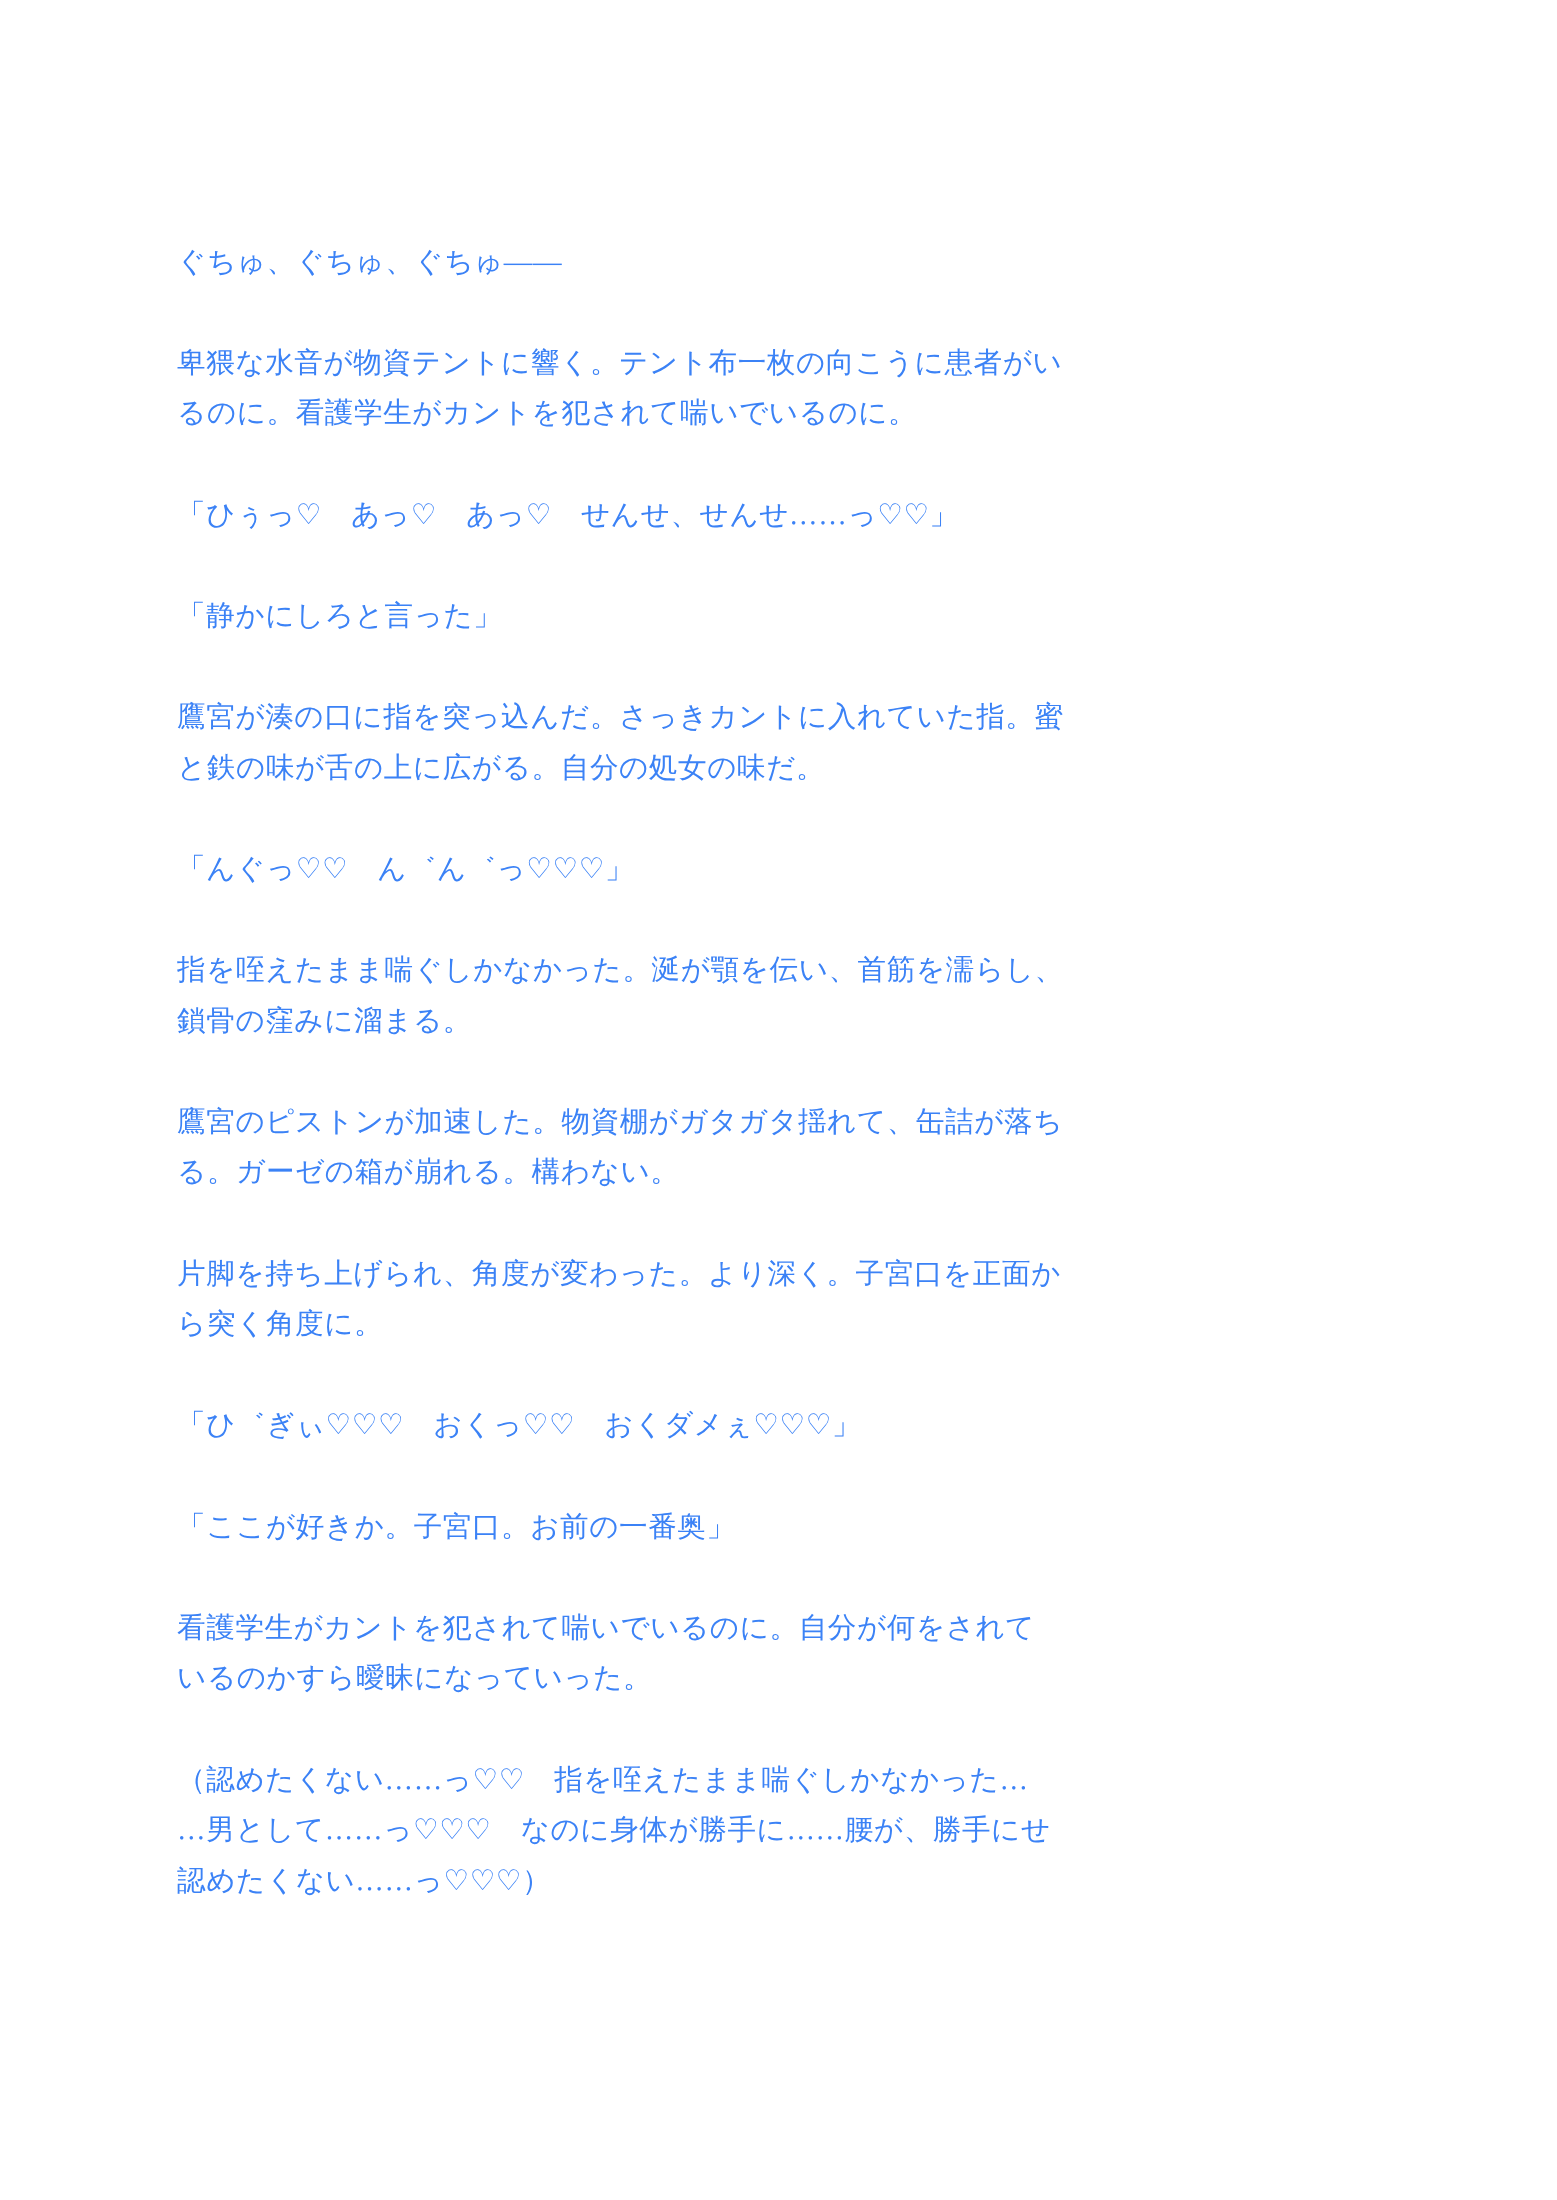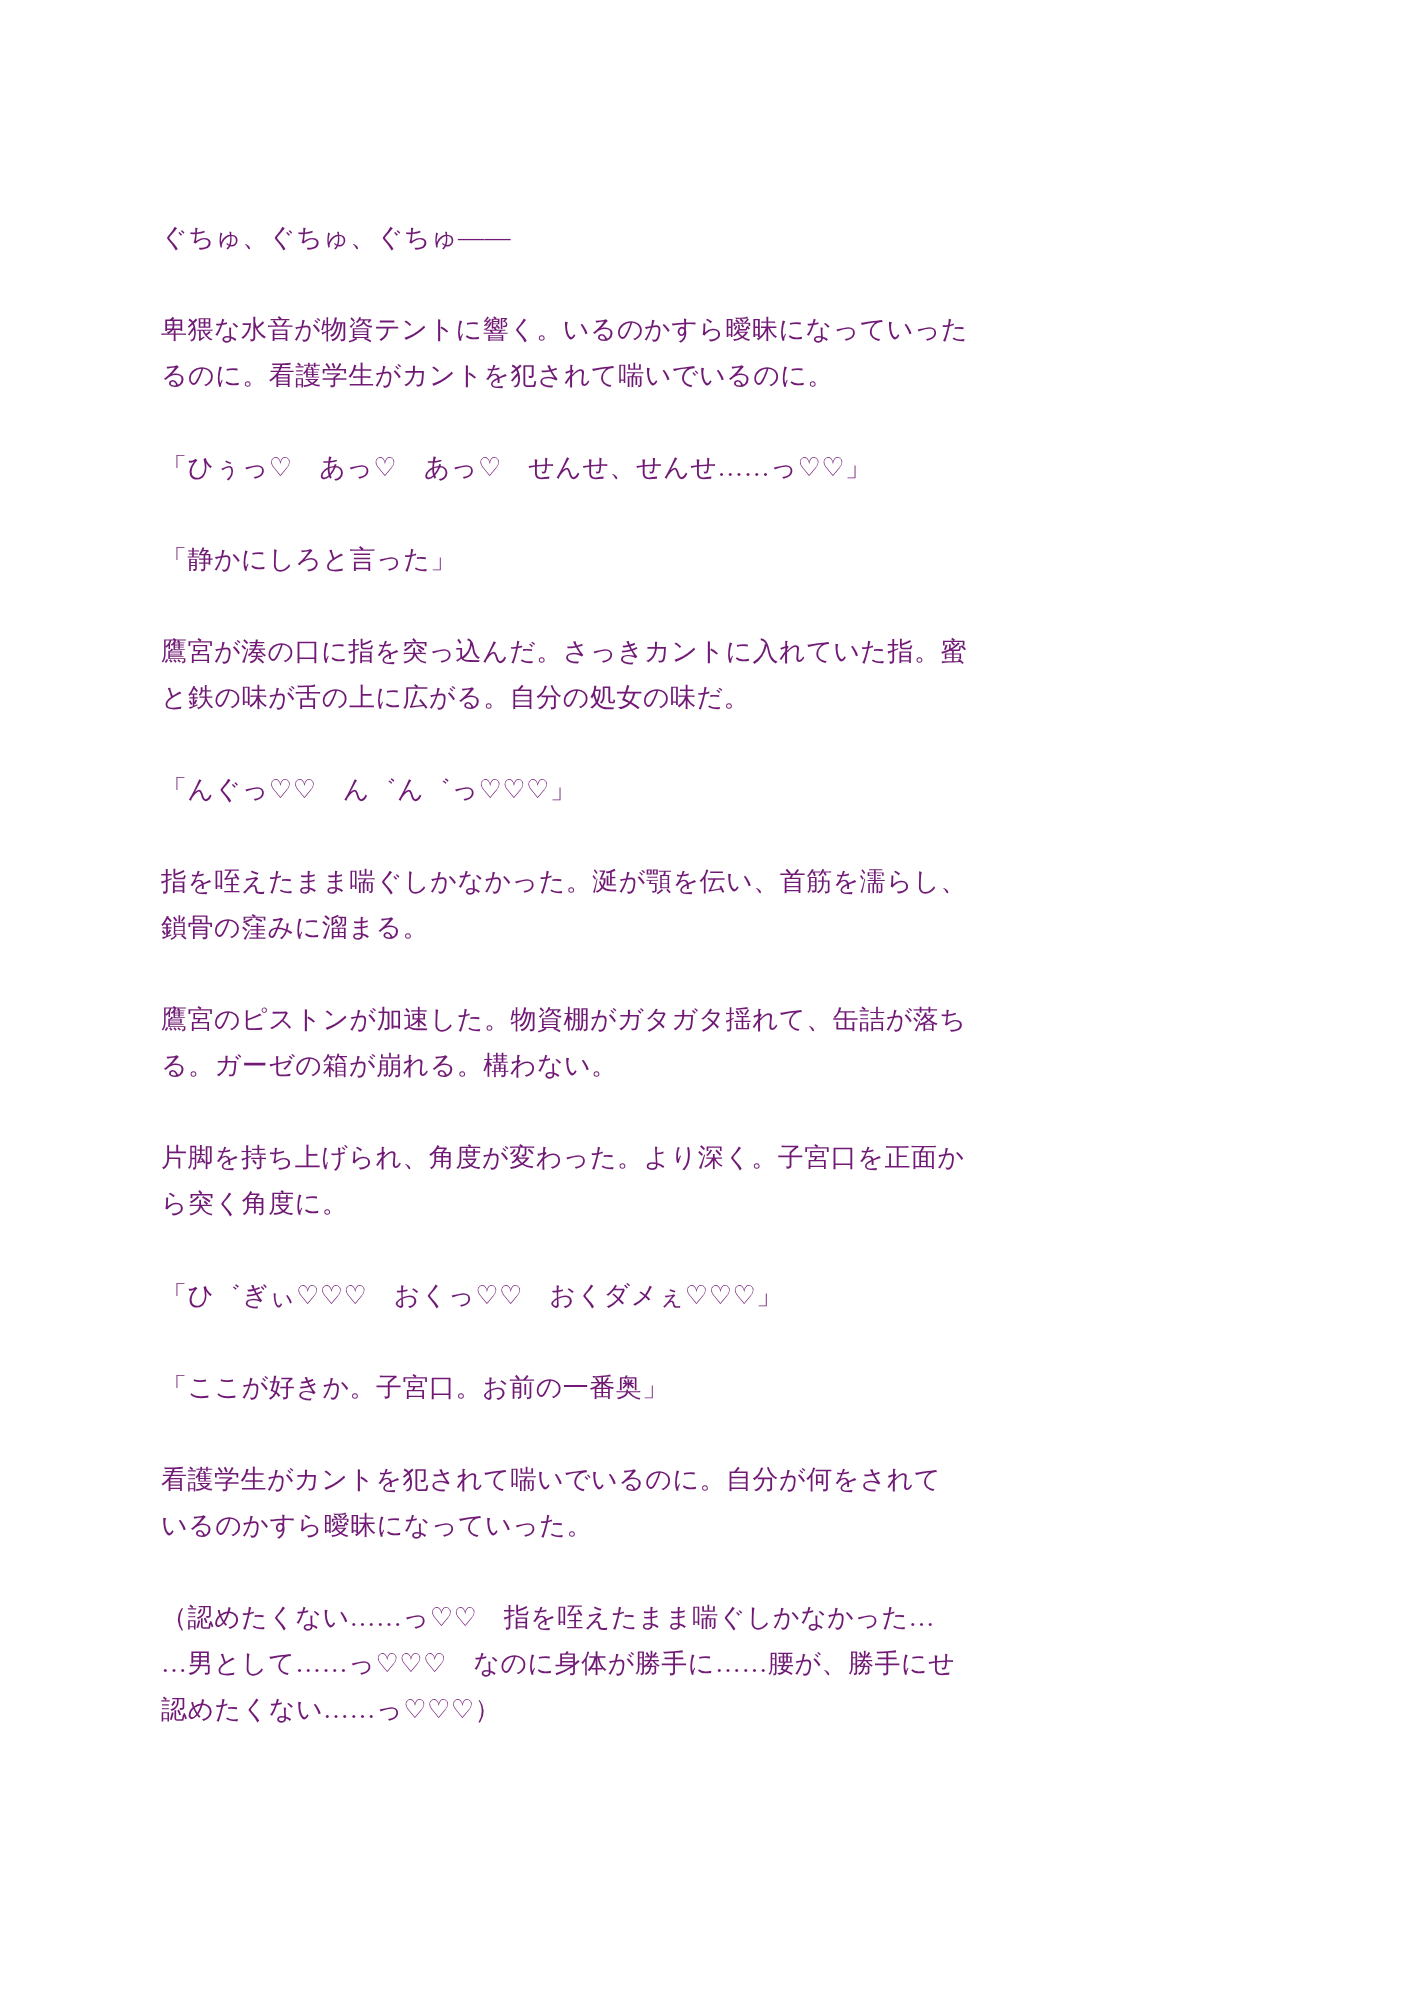--- a/index.html
+++ b/index.html
@@ -9,21 +9,21 @@
   }
   .page {
     position: relative;
     width: 1415px;
     height: 2000px;
     background: #ffffff;
     overflow: hidden;
     box-sizing: border-box;
     padding: 215px 60px 0 161px;
     font-family: "Liberation Serif", "DejaVu Serif", serif;
-    color: #701a75;
+    color: #3b82f6;
   }
   .prose p {
     margin: 0 0 46px 0;
     font-size: 26px;
     line-height: 46px;
     font-weight: 400;
   }
   .prose .line {
     display: block;
     white-space: nowrap;
@@ -34,21 +34,21 @@
 <body>
 
 <div class="page">
   <div class="prose">
 
     <p>
       <span class="line">ぐちゅ、ぐちゅ、ぐちゅ――</span>
     </p>
 
     <p>
-      <span class="line">卑猥な水音が物資テントに響く。いるのかすら曖昧になっていった</span>
+      <span class="line">卑猥な水音が物資テントに響く。テント布一枚の向こうに患者がい</span>
       <span class="line">るのに。看護学生がカントを犯されて喘いでいるのに。</span>
     </p>
 
     <p>
       <span class="line">「ひぅっ♡　あっ♡　あっ♡　せんせ、せんせ……っ♡♡」</span>
     </p>
 
     <p>
       <span class="line">「静かにしろと言った」</span>
     </p>

